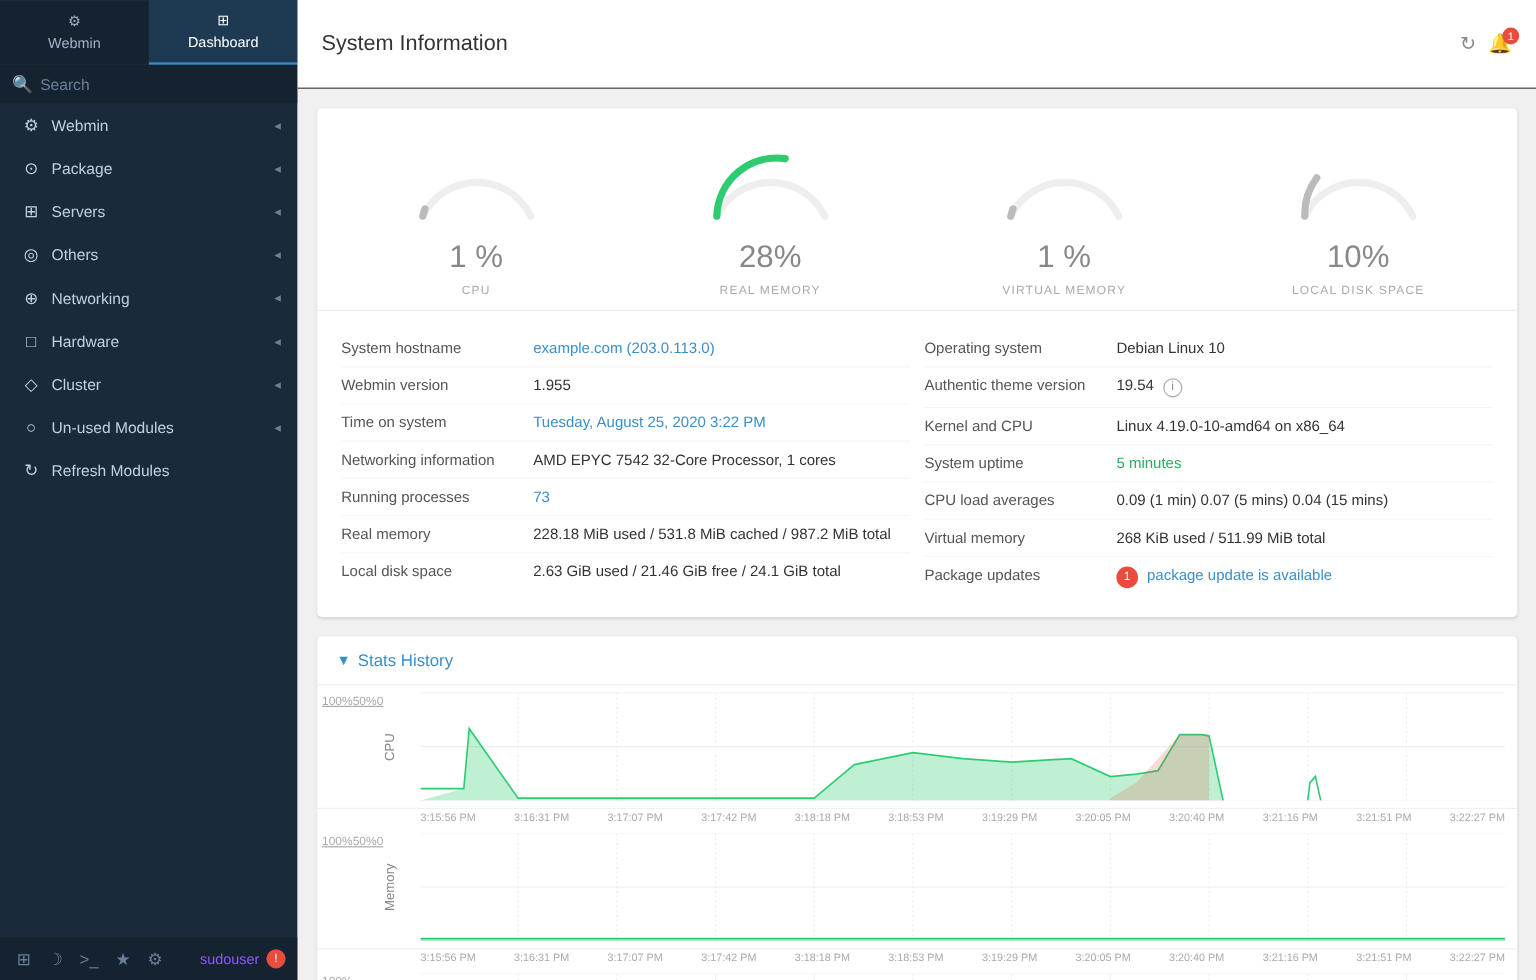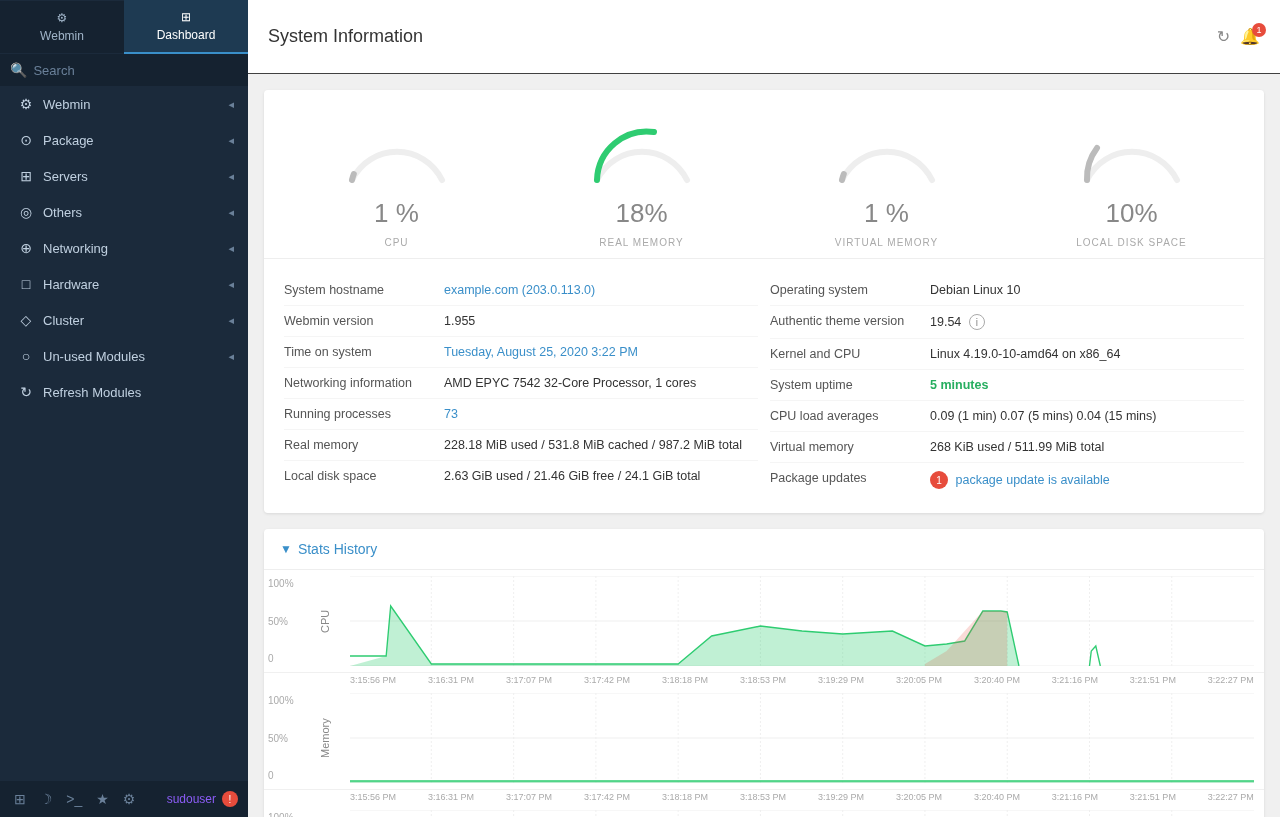--- a/index.html
+++ b/index.html
@@ -222,21 +222,21 @@
       font-size: 12.5px;
     }
     .info-val {
       color: #333;
       font-size: 12.5px;
     }
     .info-val a, .info-val .link {
       color: #3a8fc9;
       text-decoration: none;
     }
-    .info-val .link-green { color: #27ae60; text-decoration: none; font-weight: bold; }
+    .info-val .link-green { color: #27ae60; text-decoration: none; }
     .info-badge {
       background: #e74c3c;
       color: #fff;
       border-radius: 50%;
       width: 18px;
       height: 18px;
       font-size: 10px;
       display: inline-flex;
       align-items: center;
       justify-content: center;
@@ -295,26 +295,27 @@
     .chart-area {
       flex: 1;
       height: 90px;
       position: relative;
       padding-right: 10px;
     }
     .chart-area svg { width: 100%; height: 100%; }
 
     .y-labels {
       display: flex;
-      flex-direction: column;
+      flex-direction: row;
       justify-content: space-between;
       width: 36px;
       padding: 2px 4px;
       font-size: 10px;
       color: #aaa;
+      text-decoration: underline;
     }
 
     .x-labels {
       display: flex;
       justify-content: space-between;
       padding: 2px 10px 2px 86px;
       font-size: 9px;
       color: #aaa;
     }
 
@@ -427,21 +428,21 @@
           <span class="gauge-label">CPU</span>
         </div>
 
         <div class="gauge-item">
           <div class="gauge-container">
             <svg class="gauge-svg" viewBox="0 0 120 80">
               <path d="M 15 70 A 50 50 0 0 1 105 70" fill="none" stroke="#eee" stroke-width="6" stroke-linecap="round"></path>
               <path d="M 15 70 A 50 50 0 0 1 72 22" fill="none" stroke="#2ecc71" stroke-width="6" stroke-linecap="round"></path>
             </svg>
           </div>
-          <span class="gauge-value">18%</span>
+          <span class="gauge-value">28%</span>
           <span class="gauge-label">REAL MEMORY</span>
         </div>
 
         <div class="gauge-item">
           <div class="gauge-container">
             <svg class="gauge-svg" viewBox="0 0 120 80">
               <path d="M 15 70 A 50 50 0 0 1 105 70" fill="none" stroke="#eee" stroke-width="6" stroke-linecap="round"></path>
               <path d="M 15 70 A 50 50 0 0 1 16.8 64" fill="none" stroke="#bbb" stroke-width="6" stroke-linecap="round"></path>
             </svg>
           </div>

